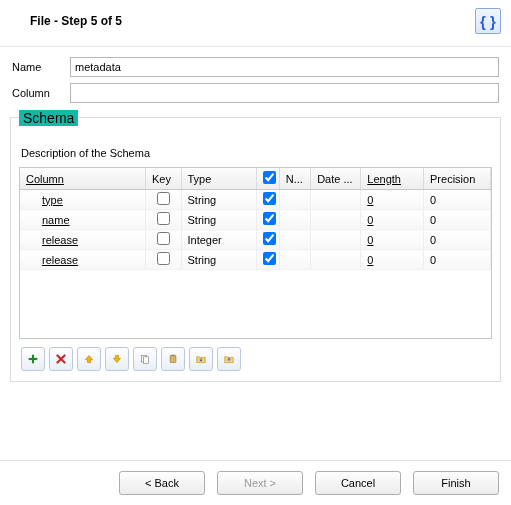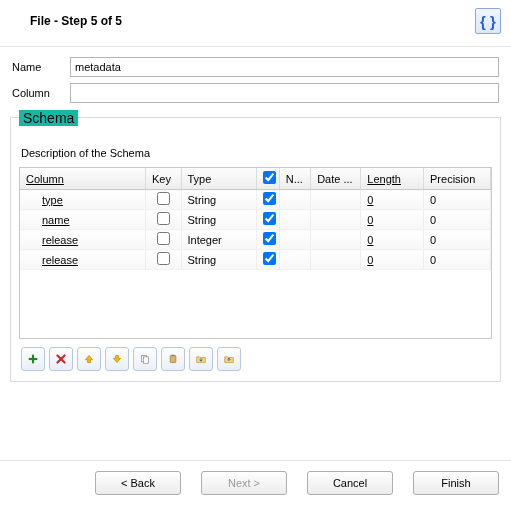--- a/index.html
+++ b/index.html
@@ -104,21 +104,21 @@
     border-radius:3px;
     display:flex;align-items:center;justify-content:center;
     font-size:13px; line-height:1;
     cursor:pointer;
   }
   .tbtn svg{width:14px;height:14px;}
   .bottom-bar {
     position:absolute; left:0; right:0; bottom:0;
     border-top:1px solid #e3e3e3;
     padding:10px 12px;
-    display:flex; justify-content:flex-end; gap:20px;
+    display:flex; justify-content:flex-end; gap:12px;
     background:#fff;
     margin-top:24px;
   }
   .btn {
     min-width:86px; height:24px;
     border:1px solid #adadad;
     background:linear-gradient(#fefefe,#ececec);
     border-radius:3px;
     font-family:inherit; font-size:11px;
     cursor:pointer;

